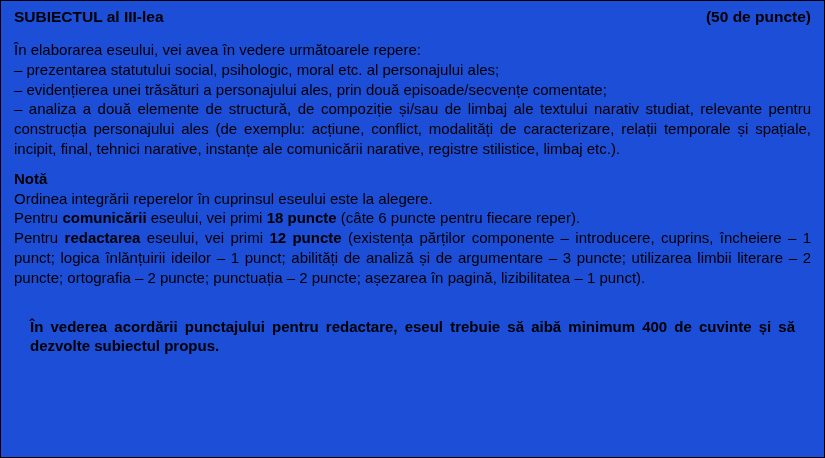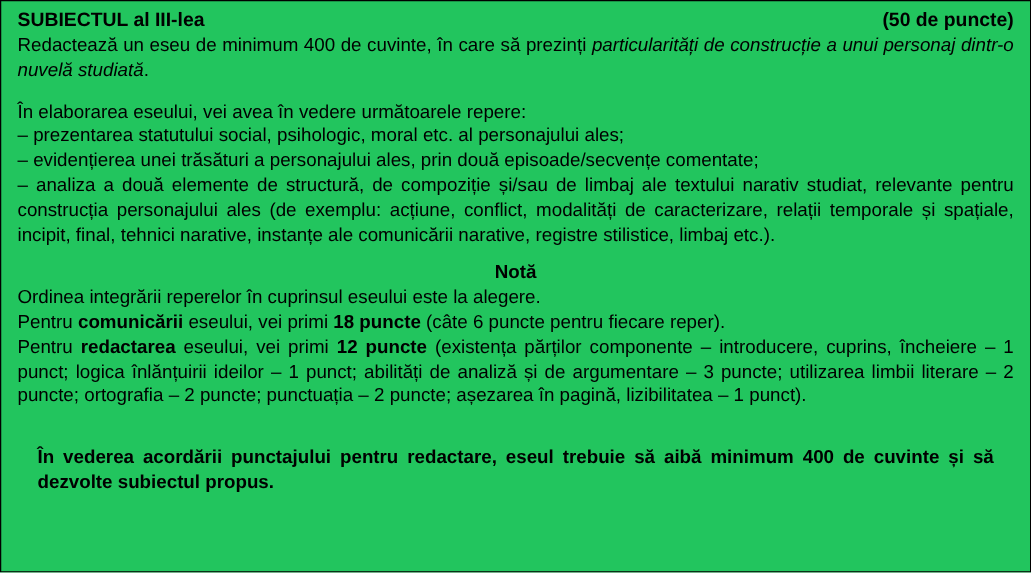--- a/index.html
+++ b/index.html
@@ -9,21 +9,21 @@
   }
   body {
     font-family: "Liberation Sans", sans-serif;
     color: #000000;
   }
   .page {
     position: relative;
     width: 825px;
     height: 458px;
     box-sizing: border-box;
-    background: #22c55e;
+    background: #1d4ed8;
     border: 1px solid #000000;
     overflow: hidden;
   }
   .inner {
     padding: 7px 13px 0 13px;
   }
   .title-row {
     display: flex;
     justify-content: space-between;
     align-items: baseline;
@@ -43,21 +43,20 @@
   .spacer-sm {
     height: 10px;
   }
   .it { font-style: italic; }
   .bd { font-weight: bold; }
   .nota-head {
     font-size: 15px;
     font-weight: bold;
     margin: 0;
     line-height: 1.32;
-    text-align: center;
   }
   .final {
     font-size: 15px;
     font-weight: bold;
     line-height: 1.32;
     margin: 16px;
     text-align: justify;
   }
   .footer {
     position: absolute;
@@ -99,21 +98,20 @@
 <body>
 
 <div class="page">
   <div class="inner">
 
     <div class="title-row">
       <span>SUBIECTUL al III-lea</span>
       <span>(50 de puncte)</span>
     </div>
 
-    <p class="block"><span>Redactează un eseu de minimum 400 de cuvinte, în care să prezinți </span><span class="it">particularități de construcție a unui personaj dintr-o nuvelă studiată</span><span>.</span></p>
 
     <div class="spacer"></div>
 
     <p class="block">În elaborarea eseului, vei avea în vedere următoarele repere:</p>
     <p class="list-line">– prezentarea statutului social, psihologic, moral etc. al personajului ales;</p>
     <p class="list-line">– evidențierea unei trăsături a personajului ales, prin două episoade/secvențe comentate;</p>
     <p class="list-line">– analiza a două elemente de structură, de compoziție și/sau de limbaj ale textului narativ studiat, relevante pentru construcția personajului ales (de exemplu: acțiune, conflict, modalități de caracterizare, relații temporale și spațiale, incipit, final, tehnici narative, instanțe ale comunicării narative, registre stilistice, limbaj etc.).</p>
 
     <div class="spacer-sm"></div>
 

